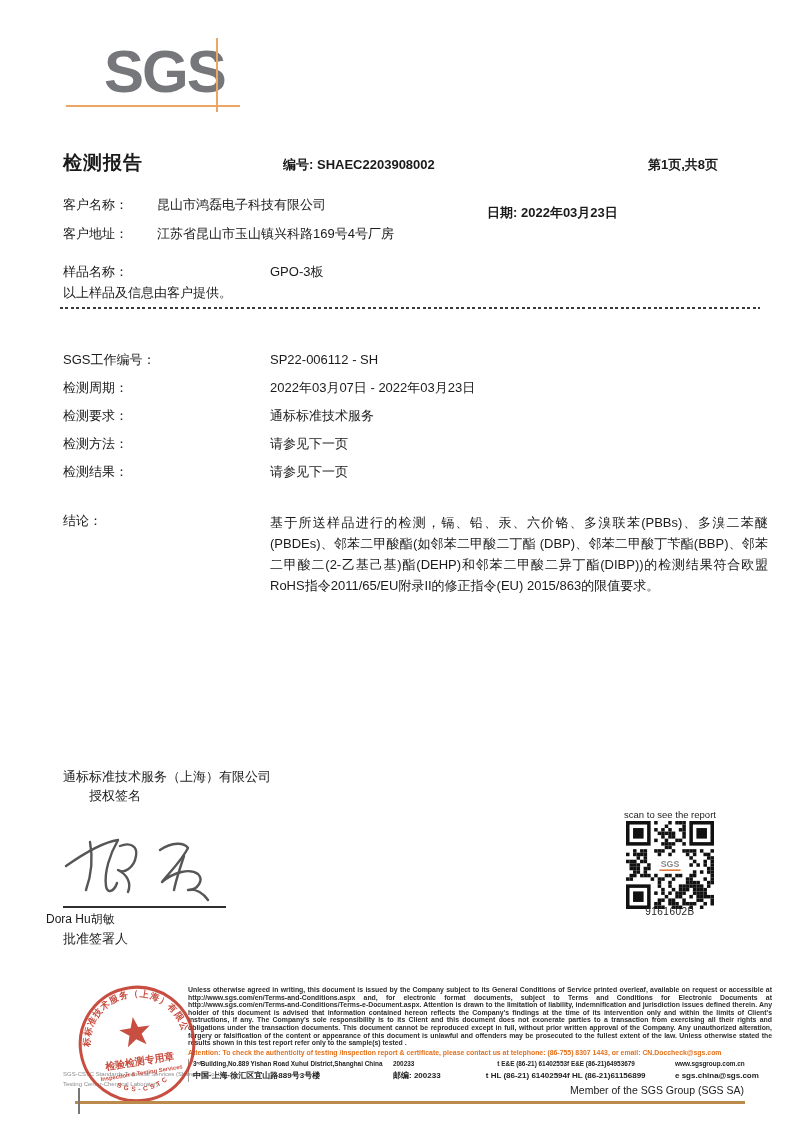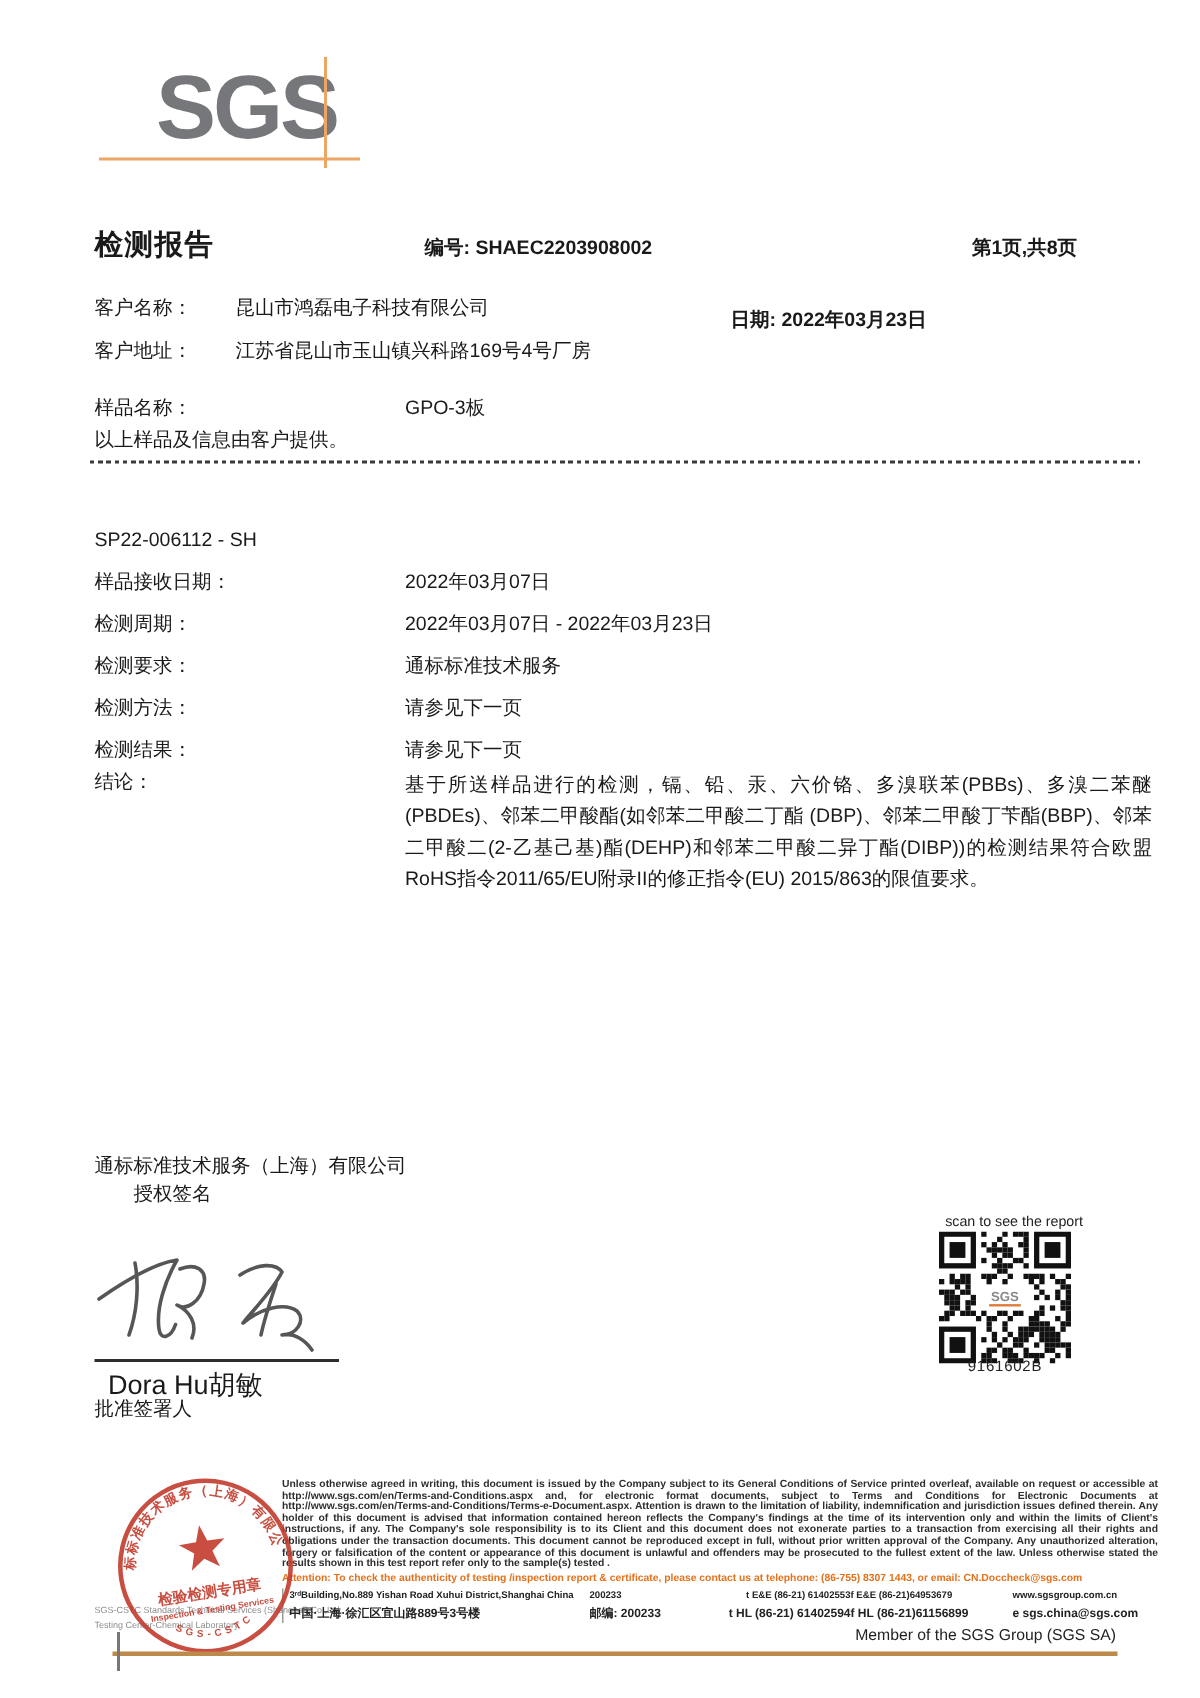--- a/index.html
+++ b/index.html
@@ -35,25 +35,25 @@
   .drow .dv{flex:1;}
   .conclusion{position:absolute;left:63px;top:512px;width:705px;font-size:13px;display:flex;}
   .conclusion .dl{width:207px;flex:0 0 207px;}
   .conclusion .dv{flex:1;line-height:21px;text-align:justify;}
 
   
   .sig-company{position:absolute;left:63px;top:768px;font-size:13px;}
   .sig-auth{position:absolute;left:63px;top:787px;font-size:13px;margin-left:26px;}
   .sig-svg{position:absolute;left:60px;top:816px;}
   .sig-line{position:absolute;left:63px;top:906px;width:163px;height:2px;background:#2e2e2e;}
-  .sig-name{position:absolute;left:72px;top:911px;font-size:18px;}
+  .sig-name{position:absolute;left:46px;top:911px;font-size:12px;}
   .sig-role{position:absolute;left:63px;top:930px;font-size:13px;}
 
   
-  .qr-caption{position:absolute;left:618px;top:809px;width:104px;text-align:right;font-size:9.5px;color:#222;}
+  .qr-caption{position:absolute;left:618px;top:809px;width:104px;text-align:center;font-size:9.5px;color:#222;}
   .qr-box{position:absolute;left:626px;top:821px;width:88px;height:88px;}
   .qr-number{position:absolute;left:618px;top:906px;width:104px;text-align:center;font-size:10px;letter-spacing:.5px;color:#222;}
 
   
   .company-lines{position:absolute;left:63px;top:1069px;font-size:6px;color:#8d8d8d;line-height:10px;white-space:nowrap;z-index:1;}
   .stamp{position:absolute;left:66px;top:973px;width:142px;height:142px;transform:rotate(-9deg);opacity:.9;z-index:3;}
   .footer-text{position:absolute;left:188px;top:986px;width:584px;z-index:2;}
   .terms{margin:0;font-size:6.9px;line-height:7.6px;font-weight:600;color:#2e2e2e;text-align:justify;}
   .attention{margin:2px 0 0 0;font-size:6.9px;line-height:7.6px;font-weight:700;color:#e4711c;}
   .addr-block{margin-top:3px;border-left:1px solid #9a9a9a;padding-left:4px;}
@@ -98,25 +98,22 @@
   <div class="row sample-row">
     <span class="lbl">样品名称：</span>
     <span class="val">GPO-3板</span>
   </div>
   <div class="row sample-note">以上样品及信息由客户提供。</div>
 
   <div class="dashline"></div>
 
   <div class="details">
     <div class="drow">
+      <span class="dl">SGS工作编号：</span>
       <span class="dv">SP22-006112 - SH</span>
-    </div>
-    <div class="drow">
-      <span class="dl">样品接收日期：</span>
-      <span class="dv">2022年03月07日</span>
     </div>
     <div class="drow">
       <span class="dl">检测周期：</span>
       <span class="dv">2022年03月07日 - 2022年03月23日</span>
     </div>
     <div class="drow">
       <span class="dl">检测要求：</span>
       <span class="dv">通标标准技术服务</span>
     </div>
     <div class="drow">

